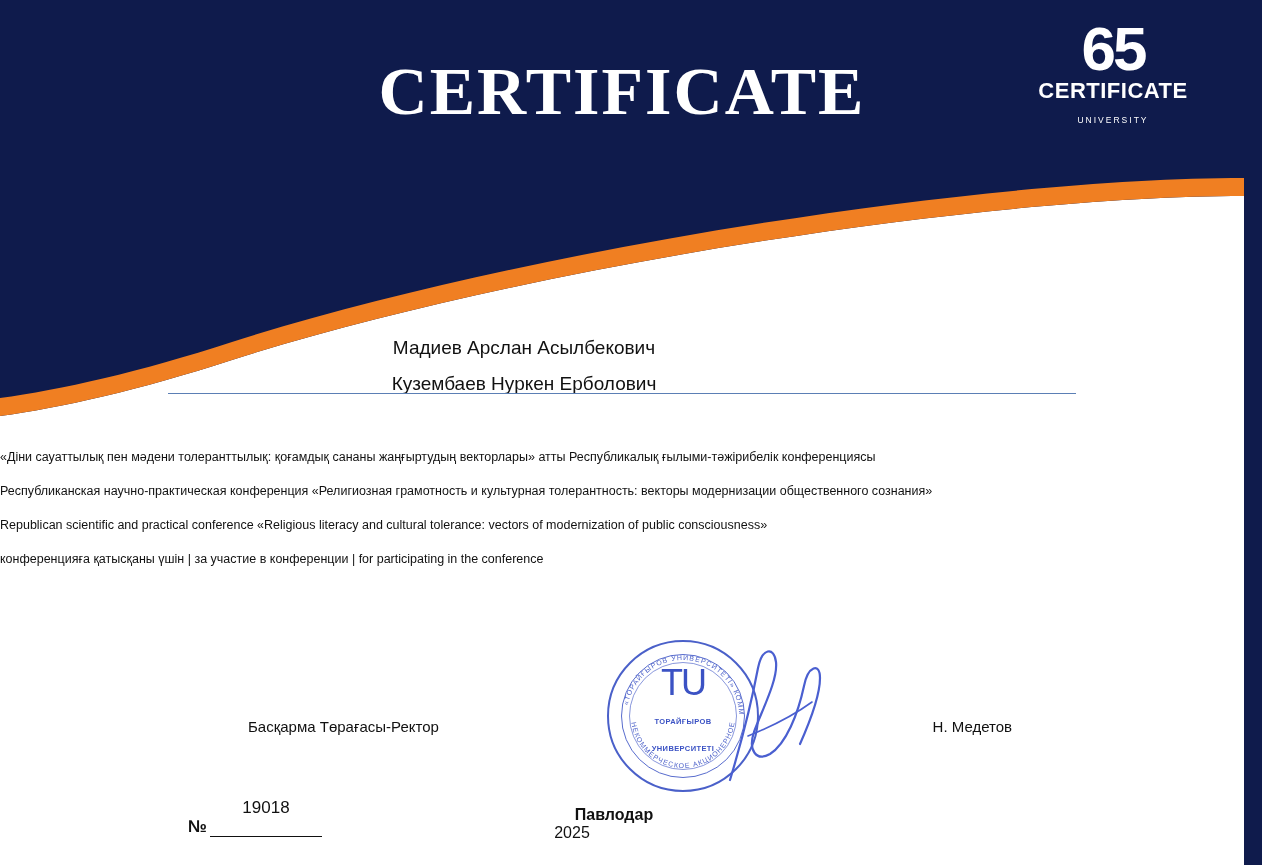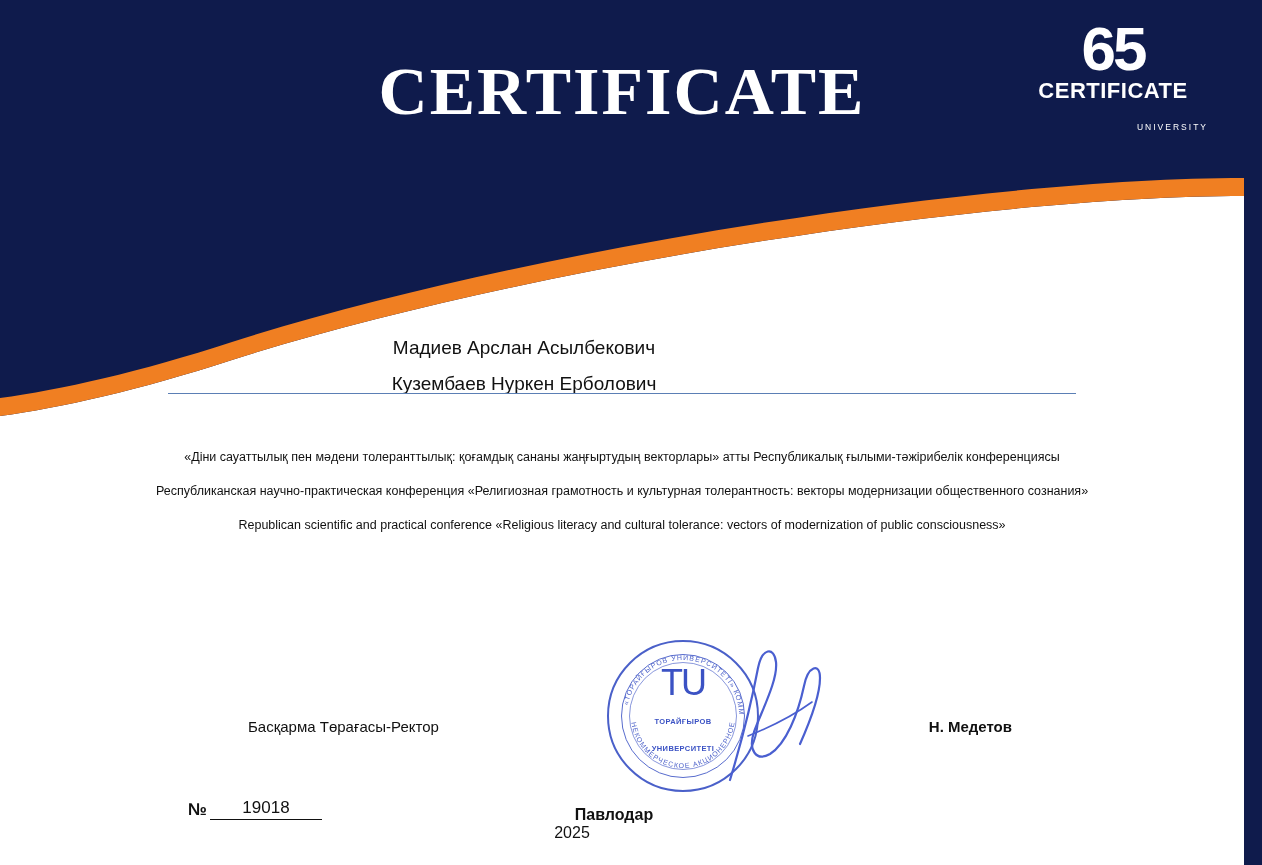--- a/index.html
+++ b/index.html
@@ -142,22 +142,21 @@
   }
   .uni-name {
     font-size: 22px;
     font-weight: bold;
     letter-spacing: 0.5px;
     margin-top: -4px;
   }
   .uni-sub {
     font-size: 8.5px;
     letter-spacing: 2px;
-    margin-top: 18px;
-    text-align: right;
+    margin-top: 11px;
   }
   
   .names {
     position: absolute;
     top: 330px;
     left: 0;
     width: 1048px;
     text-align: center;
   }
   .name-line {
@@ -172,42 +171,41 @@
     width: 908px;
     height: 1px;
     background: #5b7fb5;
   }
   
   .desc {
     position: absolute;
     top: 440px;
     left: 0;
     width: 1244px;
-    text-align: center;
   }
   .desc-line {
     font-size: 12.5px;
     color: #111111;
     line-height: 34px;
   }
   
   .sig-title {
     position: absolute;
     left: 248px;
     top: 718px;
     font-size: 15px;
     font-weight: normal;
     color: #111111;
   }
   .sig-name {
     position: absolute;
     right: 232px;
     top: 718px;
     font-size: 15px;
-    font-weight: bold;
+    font-weight: normal;
     color: #111111;
   }
   
   .stamp {
     position: absolute;
     left: 607px;
     top: 640px;
     width: 152px;
     height: 152px;
   }
@@ -284,21 +282,21 @@
     font-weight: bold;
     color: #111111;
     margin-right: 3px;
   }
   .number-value {
     font-size: 17px;
     color: #111111;
     border-bottom: 1.5px solid #111111;
     min-width: 100px;
     text-align: center;
-    padding: 0 6px 1px 6px;
+    padding: 0 6px 18px 6px;
   }
   .city {
     position: absolute;
     left: 0;
     top: 806px;
     width: 1228px;
     text-align: center;
     font-size: 16px;
     font-weight: bold;
     color: #111111;
@@ -342,20 +340,21 @@
     <div class="names">
       <div class="name-line">Мадиев Арслан Асылбекович</div>
       <div class="name-line">Кузембаев Нуркен Ерболович</div>
     </div>
     <div class="name-rule"></div>
 
     <div class="desc">
       <div class="desc-line">«Діни сауаттылық пен мәдени толеранттылық: қоғамдық сананы жаңғыртудың векторлары» атты Республикалық ғылыми-тәжірибелік конференциясы</div>
       <div class="desc-line">Республиканская научно-практическая конференция «Религиозная грамотность и культурная толерантность: векторы модернизации общественного сознания»</div>
       <div class="desc-line">Republican scientific and practical conference «Religious literacy and cultural tolerance: vectors of modernization of public consciousness»</div>
+      <div class="desc-line">конференцияға қатысқаны үшін | за участие в конференции | for participating in the conference</div>
     </div>
 
     <div class="sig-title">Басқарма Төрағасы-Ректор</div>
     <div class="sig-name">Н. Медетов</div>
 
     <div class="stamp">
       <div class="stamp-ring"></div>
       <div class="stamp-ring2"></div>
       <div class="stamp-ring3"></div>
       <svg class="stamp-micro" viewBox="0 0 140 140" aria-hidden="true">

